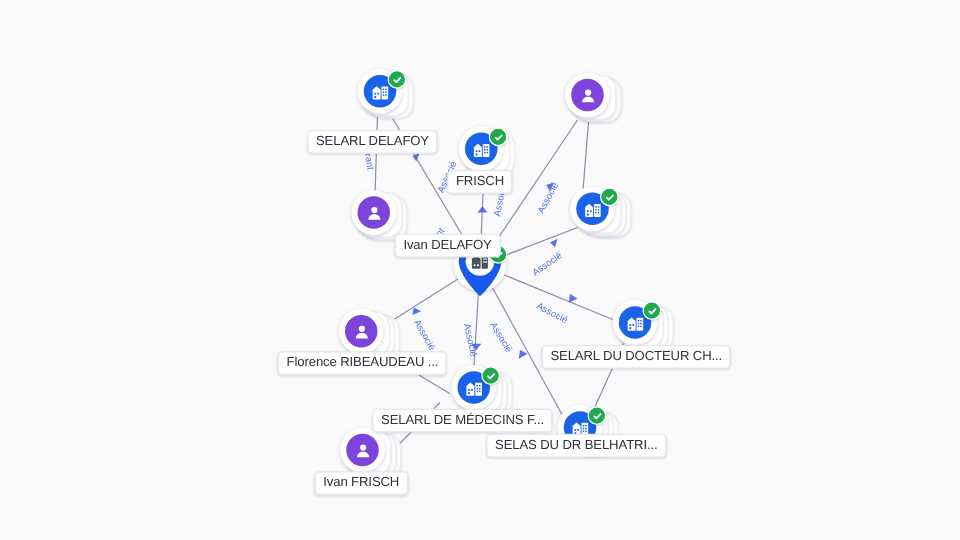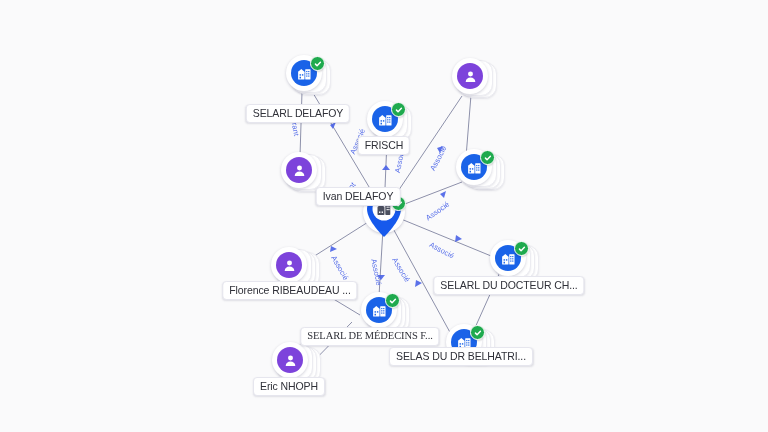--- a/index.html
+++ b/index.html
@@ -416,16 +416,16 @@
           </svg>
       </div>
     </div>
   </div>
 
 <div class="lbl" style="left: 298px; top: 104px;">SELARL DELAFOY</div>
     <div class="lbl" style="left: 384px; top: 136px;">FRISCH</div>
     <div class="lbl" style="left: 316px; top: 187px; margin-left: 42px;">Ivan DELAFOY</div>
     <div class="lbl" style="left: 509px; top: 276px;">SELARL DU DOCTEUR CH...</div>
     <div class="lbl" style="left: 290px; top: 281px;">Florence RIBEAUDEAU ...</div>
-    <div class="lbl" style="left: 370px; top: 327px; font-family: Liberation Serif, serif;">SELARL DE MÉDECINS F...</div>
+    <div class="lbl" style="left: 370px; top: 327px;">SELARL DE MÉDECINS F...</div>
     <div class="lbl" style="left: 461px; top: 347px;">SELAS DU DR BELHATRI...</div>
-    <div class="lbl" style="left: 289px; top: 377px;">Eric NHOPH</div>
+    <div class="lbl" style="left: 289px; top: 377px;">Ivan FRISCH</div>
   </div>
 
 </body></html>

